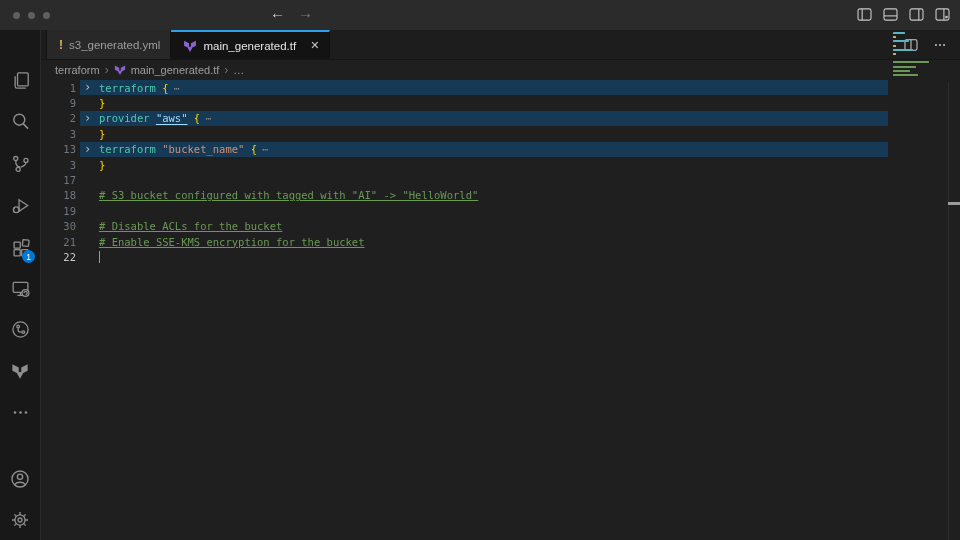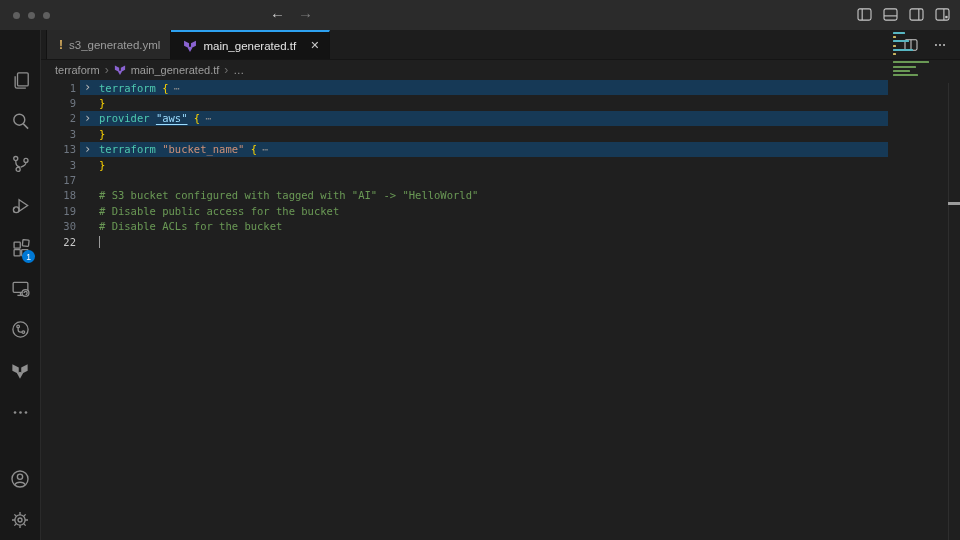--- a/index.html
+++ b/index.html
@@ -53,21 +53,21 @@
   .row .hl { position:absolute; left:39px; top:0; width:808px; height:15.4px; background:#163956; }
   .gutter { position:relative; width:58px; height:100%; flex:none; display:flex; align-items:center; }
   .gutter .num { position:absolute; left:0; width:35px; text-align:right; color:#6e7681; }
   .gutter .num.active { color:#c9c9c9; }
   .gutter .chev { position:absolute; left:43px; top:0.2px; color:#b8b8b8; font-size:12px; }
   .content { position:relative; white-space:pre; display:flex; align-items:center; }
   .tk-kw { color:#4ec9b0; }
   .tk-br { color:#ffd602; }
   .tk-str { color:#ce9178; }
   .tk-link { color:#9cdcfe; text-decoration:underline; text-underline-offset:2px; }
-  .tk-cm { color:#6a9955; }
+  .tk-cm { color:#6a9955;text-decoration:underline; }
   .tk-pl { color:#d4d4d4; }
   .tk-fold { color:#8a8a8a; margin-left:5px; letter-spacing:-1px; }
   .cursor { display:inline-block; width:1px; height:12px; background:#9a9a9a; }
 
   .minimap { position:absolute; left:852px; top:2px; width:44px; }
   .minimap .mrow { height:4.2px; }
   .minimap .mbar { height:2px; border-radius:0.5px; }
 
   .right-border { position:absolute; left:907px; top:53px; width:1px; height:457px; background:#2e2e2e; }
   .ruler-tick { position:absolute; left:907px; top:172px; width:13px; height:3px; background:#9c9c9c; }
@@ -286,27 +286,32 @@
         <div class="row">
           <div class="gutter">
             <span class="num">18</span>
           </div>
           <div class="content"><span class="tk-cm"># S3 bucket configured with tagged with "AI" -&gt; "HelloWorld"</span></div>
         </div>
         <div class="row">
           <div class="gutter">
             <span class="num">19</span>
           </div>
-          <div class="content"><span class="tk-cm"># Disable public access for the bucket</span></div>
         </div>
         <div class="row">
           <div class="gutter">
             <span class="num">30</span>
           </div>
           <div class="content"><span class="tk-cm"># Disable ACLs for the bucket</span></div>
+        </div>
+        <div class="row">
+          <div class="gutter">
+            <span class="num">21</span>
+          </div>
+          <div class="content"><span class="tk-cm"># Enable SSE-KMS encryption for the bucket</span></div>
         </div>
         <div class="row">
           <div class="gutter">
             <span class="num active">22</span>
           </div>
           <div class="content"><span class="cursor"></span></div>
         </div>
       </div>
 
     <div class="minimap">

